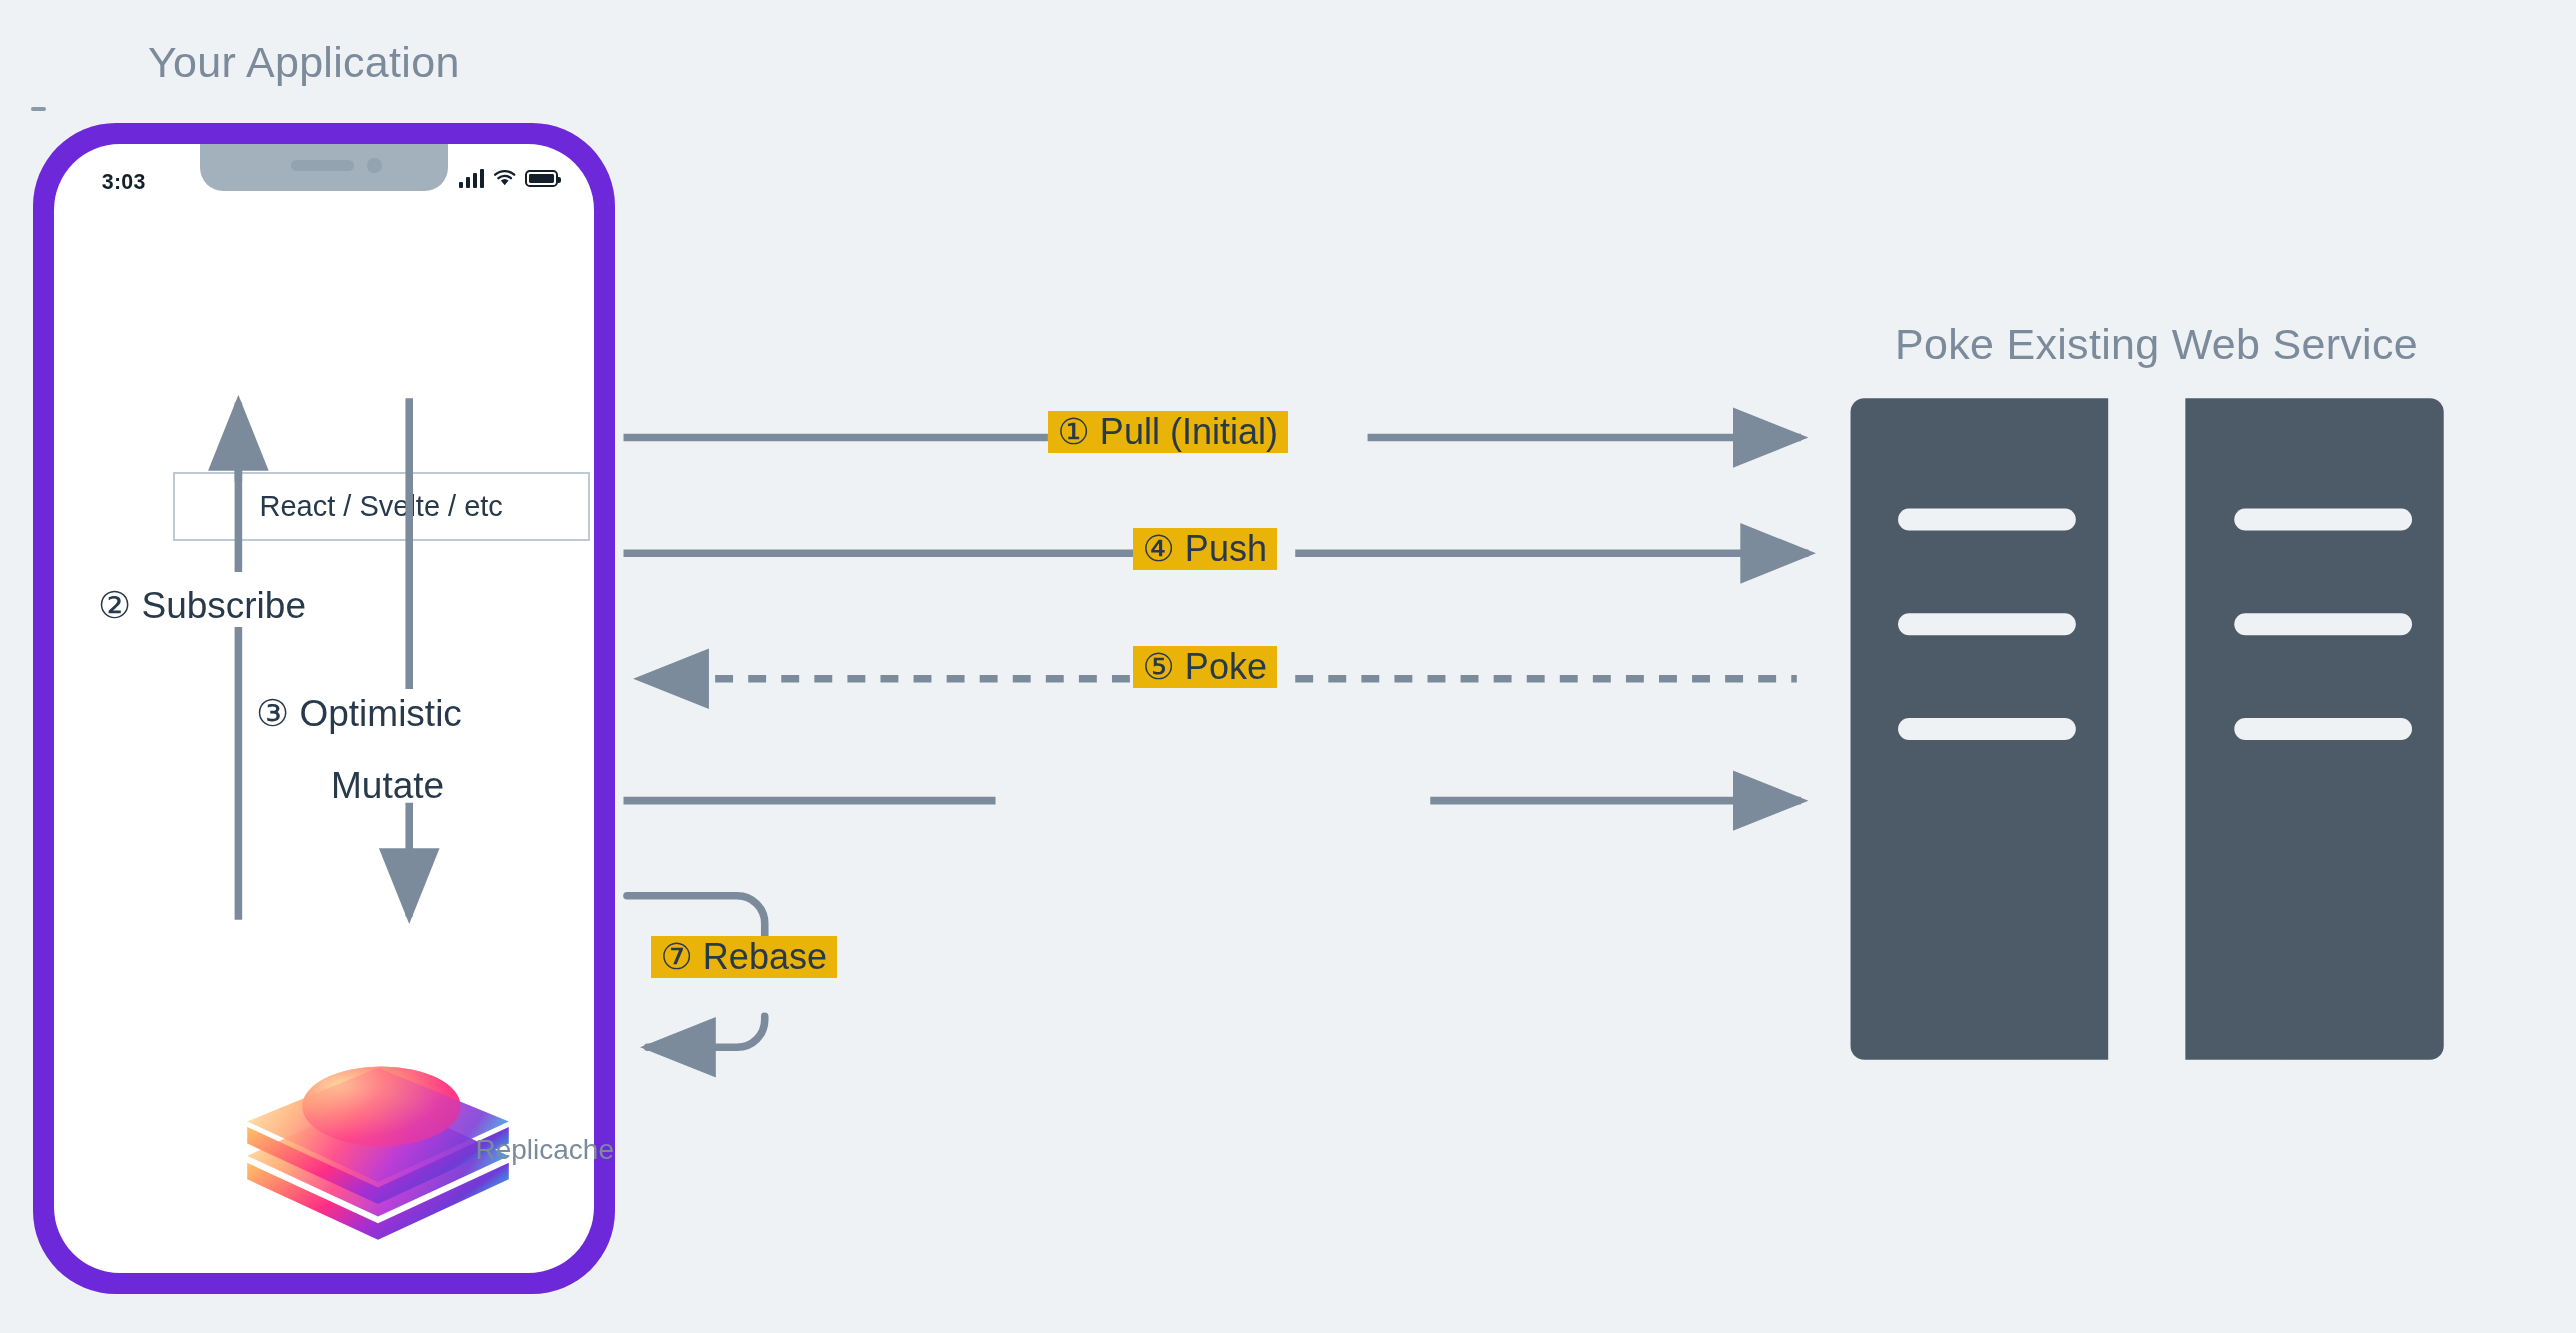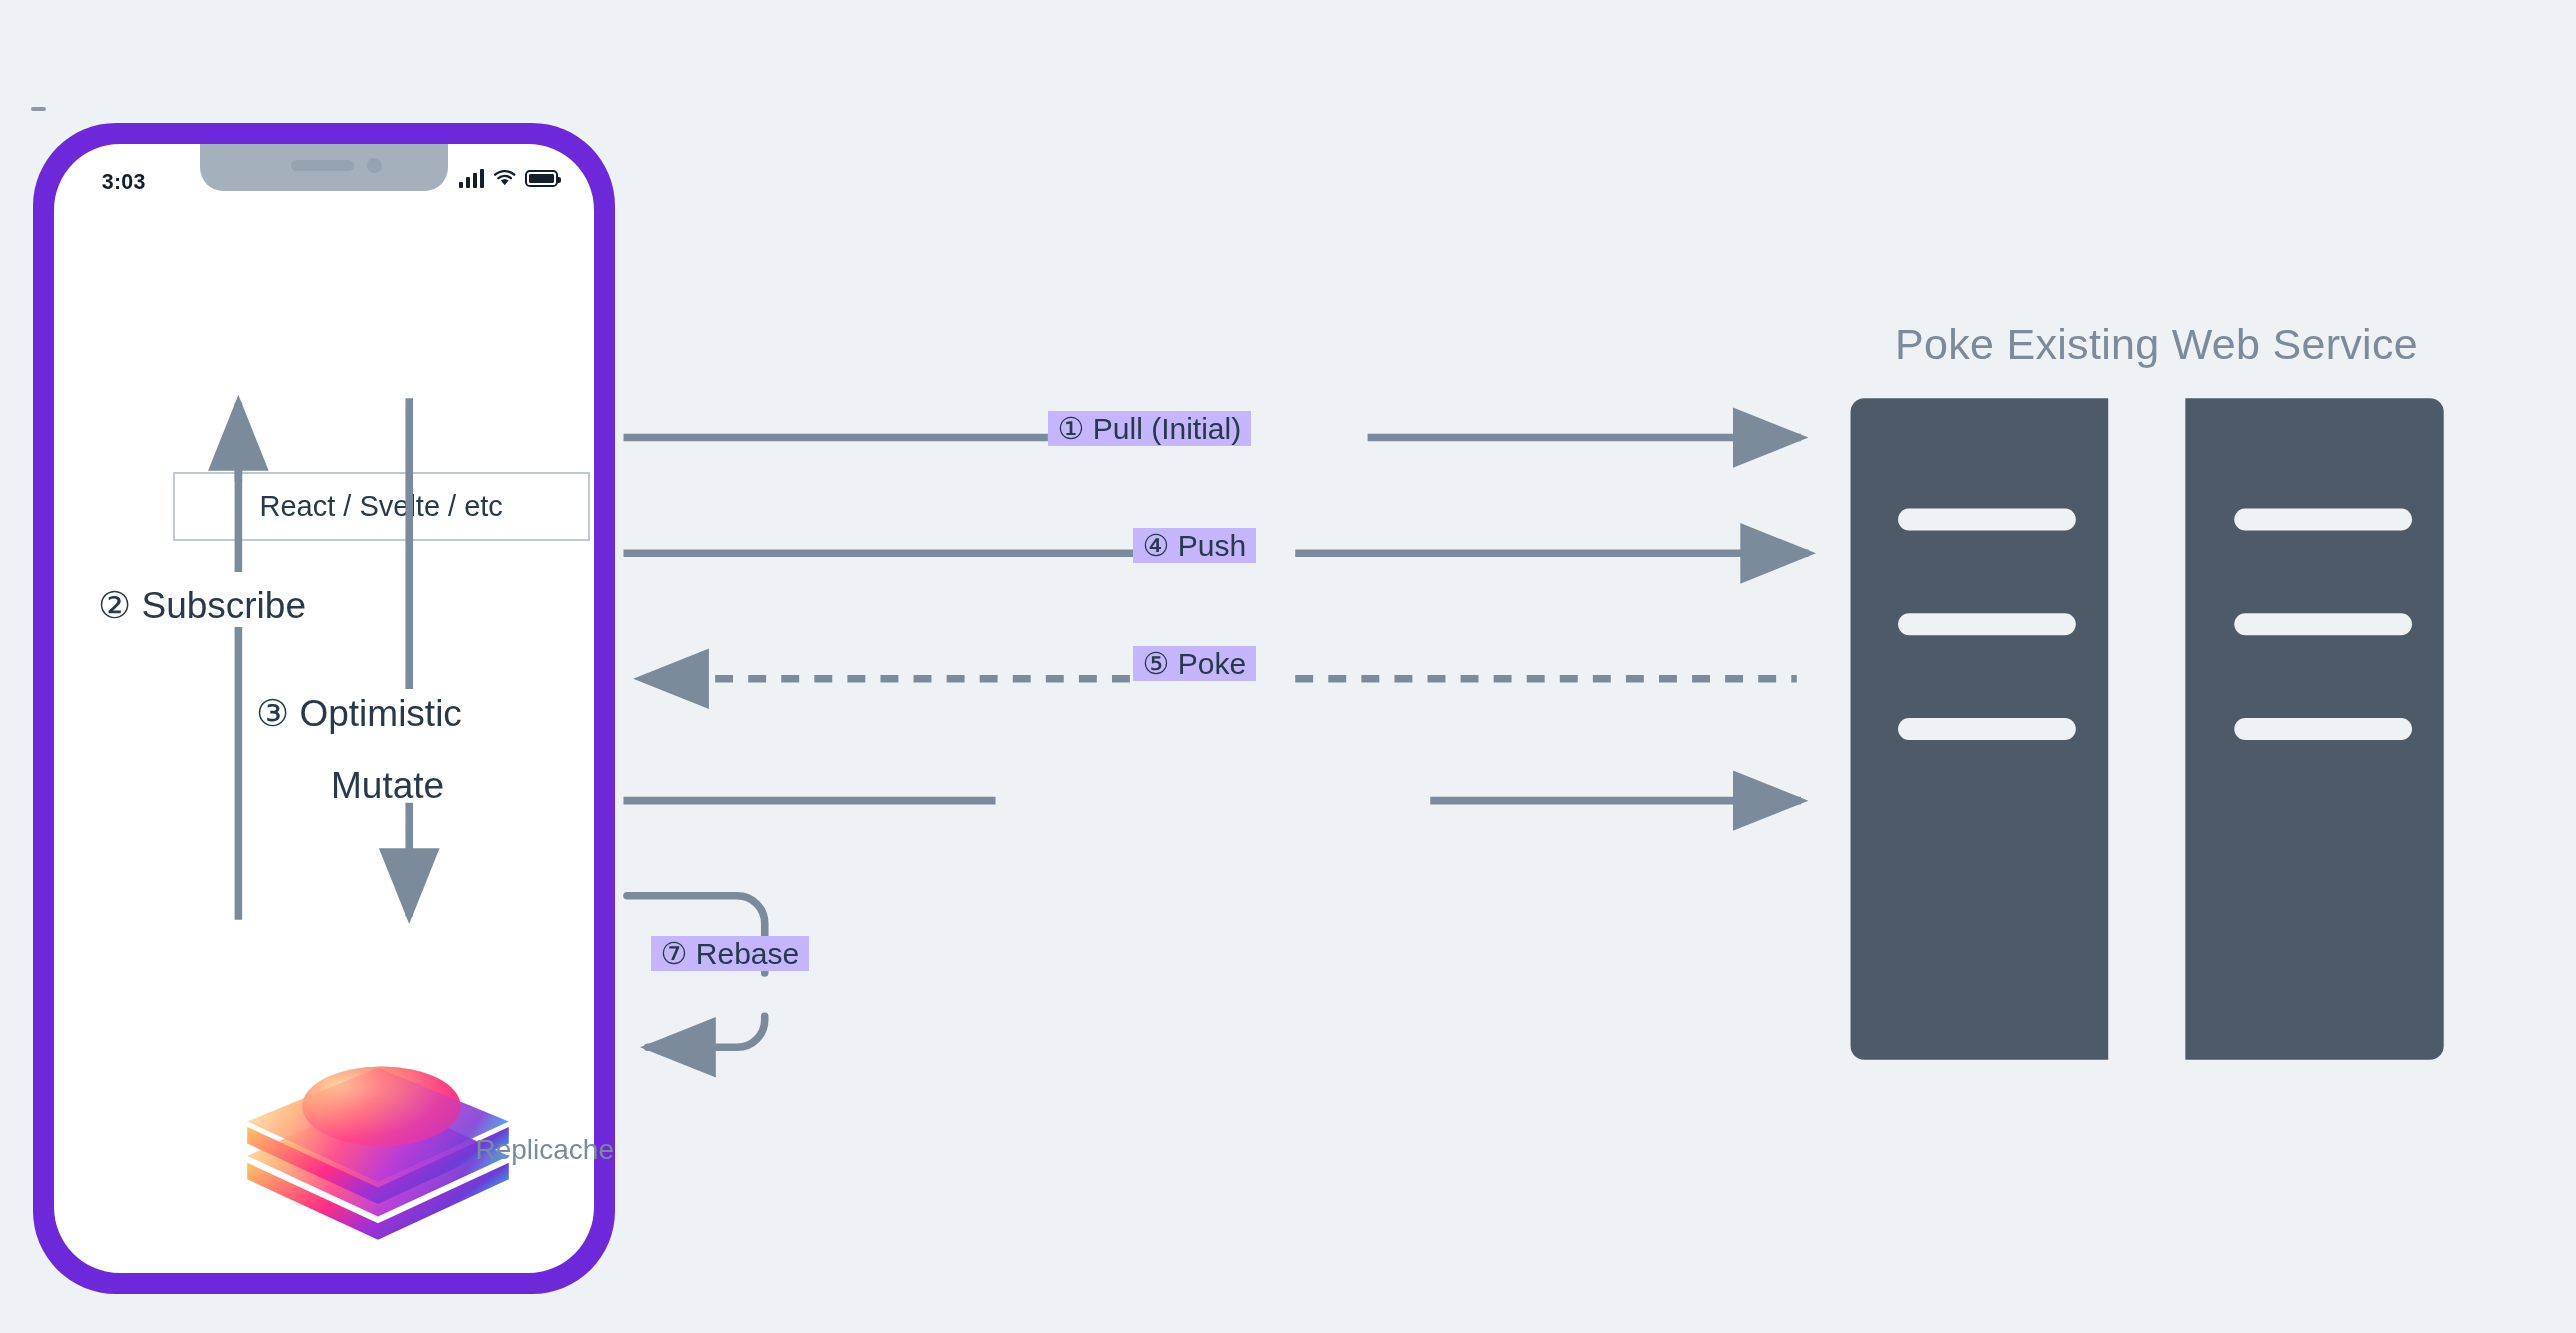--- a/index.html
+++ b/index.html
@@ -94,36 +94,37 @@
   
   .vlabel{
     position:absolute;color:#27394a;font-size:37px;white-space:nowrap;
   }
   #lbl-subscribe{left:98px;top:584px;}
   #lbl-mutate1{left:256px;top:692px;text-align:right;}
   #lbl-mutate2{left:331px;top:765px;}
 
   
   .hlabel{
-    position:absolute;color:#27394a;font-size:30px;white-space:nowrap;
-    background:#c4b5fd;padding:0 9.6px;
+    position:absolute;color:#27394a;font-size:36px;white-space:nowrap;
+    background:#eab308;padding:0 9.6px;
   }
   #lbl-pull-initial{left:1048px;top:411px;}
   #lbl-push{left:1133px;top:528px;}
   #lbl-poke{left:1133px;top:646px;}
   #lbl-pull-incr{left:996px;top:764px;}
   #lbl-rebase{left:651px;top:936px;}
 
   svg.overlay{position:absolute;left:0;top:0;width:2576px;height:1334px;pointer-events:none;}
 </style>
 </head>
 <body>
 
 <div class="stage">
 
+  <div class="section-title" id="app-title">Your Application</div>
   <div class="tick-mark"></div>
   <div class="section-title" id="svc-title">Poke Existing Web Service</div>
 
   <div class="phone-frame">
     <div class="phone-screen">
 
       <div class="notch">
         <div class="notch-speaker"></div>
         <div class="notch-cam"></div>
       </div>

